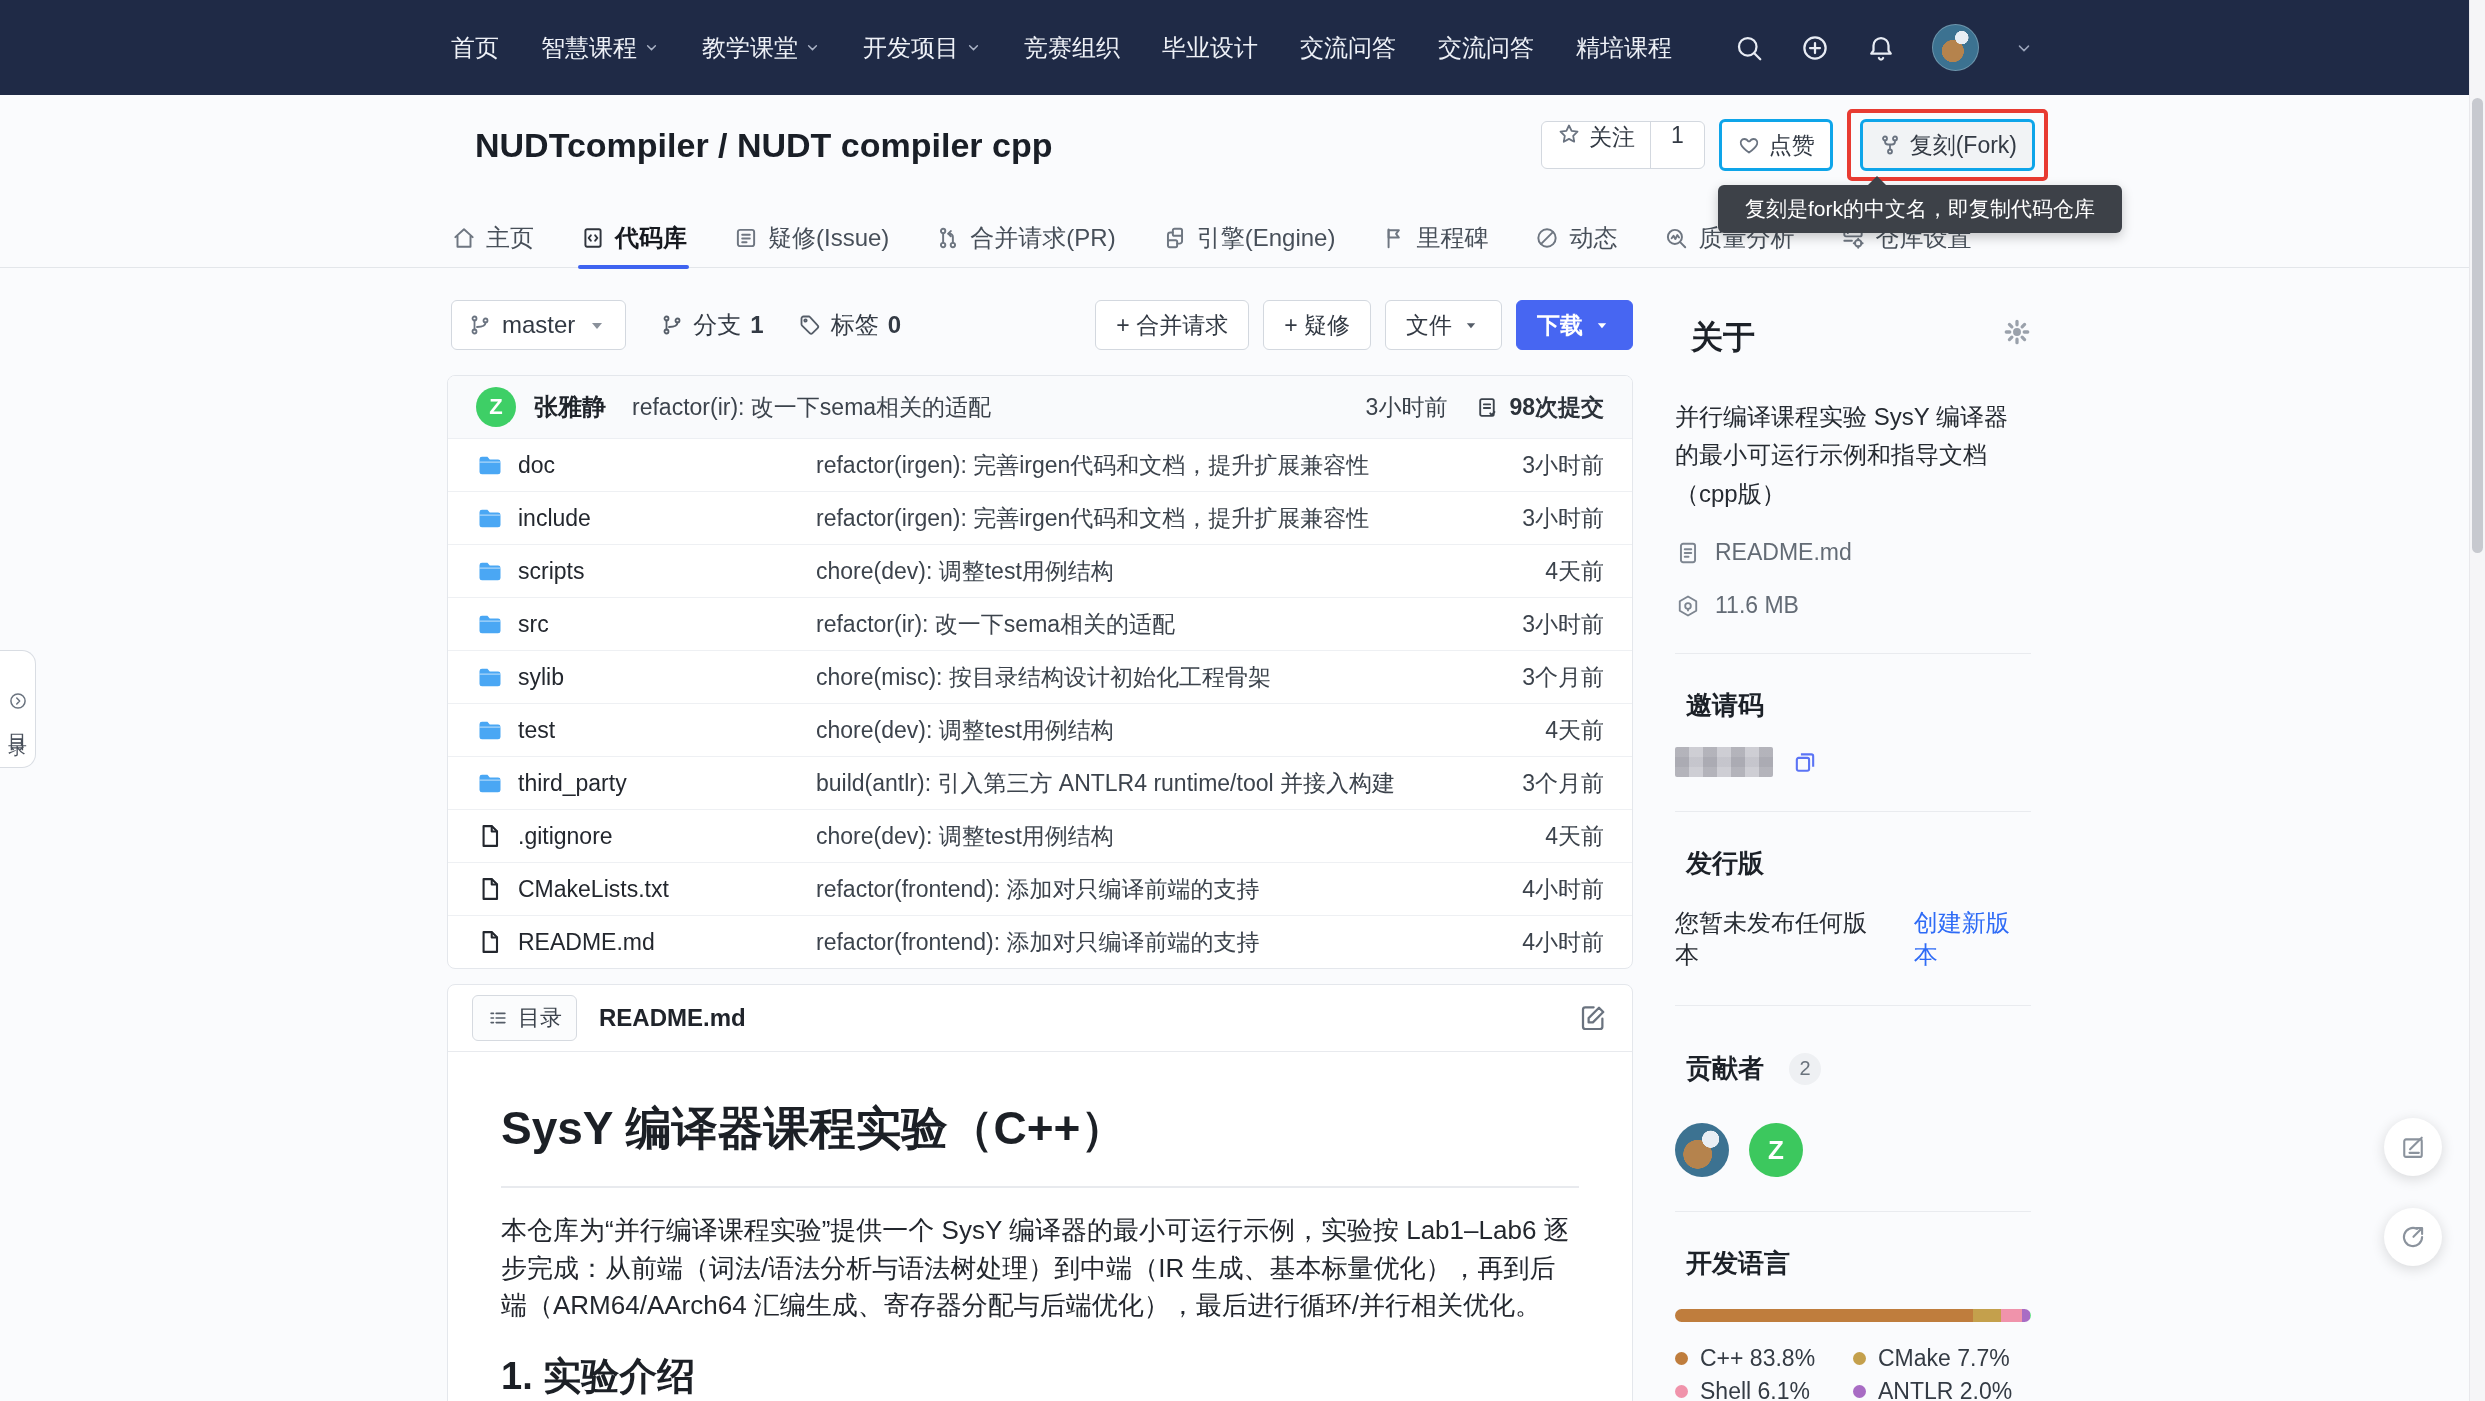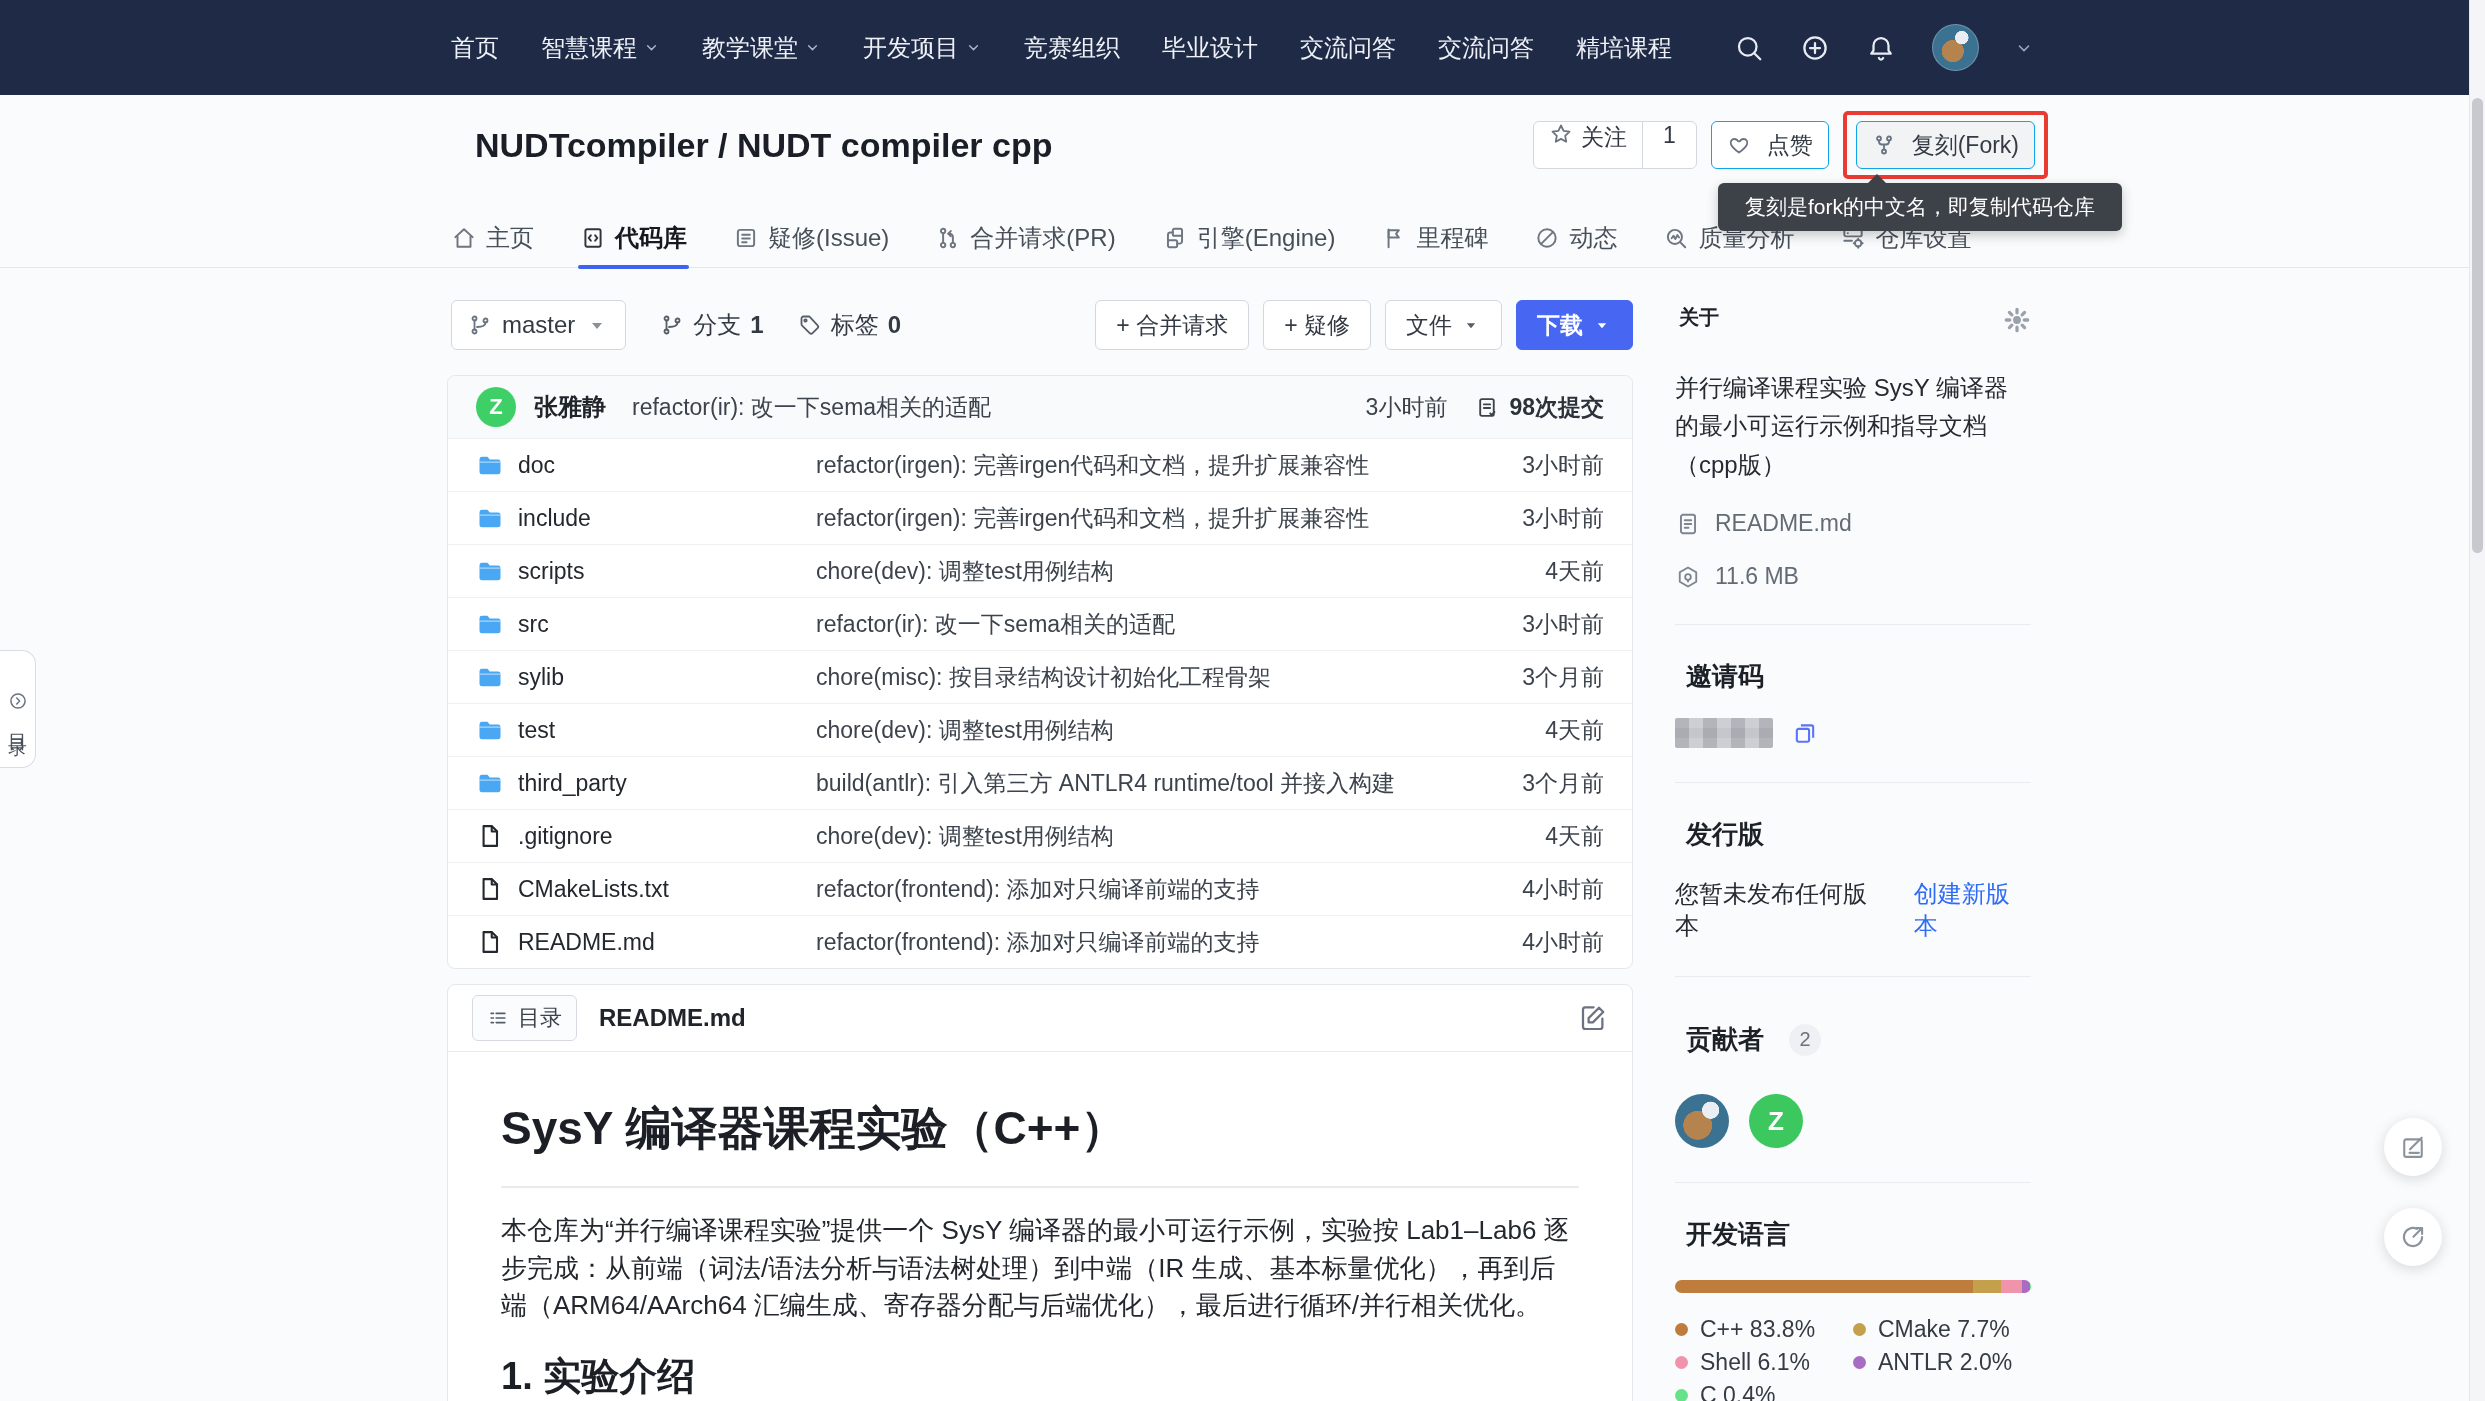--- a/index.html
+++ b/index.html
@@ -23,22 +23,22 @@
       radial-gradient(circle at 50% 50%, #3c7291 0 100%);}
   .nav-caret svg{width:18px;height:18px;color:#9aa4ba;}
 
   
   .repo-title{position:absolute;left:475px;top:110px;font-size:34px;font-weight:700;color:#1a1f27;margin-top:16px;}
   .header-actions{position:absolute;right:437px;top:112px;height:66px;display:flex;align-items:center;gap:14px;}
   .btn,.seg{font-size:23px;color:#333a44;}
   .group{display:flex;align-items:stretch;height:46px;background:#fff;border:1px solid #d3d8df;border-radius:6px;}
   .group .seg{display:flex;align-items:flex-start;gap:8px;padding:0 15px;}
   .group .seg + .seg{border-left:1px solid #d3d8df;padding:0 20px;}
-  .btn{display:flex;align-items:center;gap:16px;height:46px;padding:0 15px;background:#fff;
-       border:1px solid #0ea5e9;border-radius:6px;white-space:nowrap;}
+  .btn{display:flex;align-items:center;gap:8px;height:46px;padding:0 15px;background:#fff;
+       border:3px solid #0ea5e9;border-radius:6px;white-space:nowrap;}
   .btn svg,.group svg{width:24px;height:24px;color:#6a7380;}
   .fork-annotation{border:4px solid #e83b32;border-radius:5px;padding:6px 9px;position:relative;}
   .btn-fork{background:#f1f3f5;}
   .tooltip{position:absolute;top:calc(100% + 8px);right:-78px;background:#3d4148;color:#fff;
            font-size:21px;padding:10px 27px;border-radius:6px;white-space:nowrap;
            box-shadow:0 4px 12px rgba(0,0,0,.22);z-index:5;}
   .tooltip::before{content:"";position:absolute;top:-9px;left:150px;
                    border:9px solid transparent;border-bottom-color:#3d4148;border-top:none;}
 
   
@@ -98,21 +98,21 @@
   .readme-edit svg{width:30px;height:30px;}
   .readme-body{padding:34px 53px 0;}
   .md-h1{font-size:46px;font-weight:700;color:#1c2026;margin:12px 0 26px;}
   .md-hr{border:none;border-top:2px solid #e8eaee;margin:0 0 24px;}
   .md-p{font-size:26px;line-height:1.45;color:#23272e;margin:0 0 10px;}
   .md-h2{font-size:38px;font-weight:700;color:#1c2026;margin:26px 0 0;}
 
   
   .sidebar{position:absolute;left:1675px;top:300px;width:356px;}
   .sb-section{position:relative;}
-  .sb-h3{font-size:20px;font-weight:700;color:#1c2128;margin:4px;}
+  .sb-h3{font-size:32px;font-weight:700;color:#1c2128;margin:16px;}
   .sb-h4{font-size:26px;font-weight:700;color:#1c2128;margin:11px;}
   .sb-gear{position:absolute;right:0;top:2px;color:#9aa1ab;cursor:pointer;}
   .sb-gear svg{width:28px;height:28px;}
   .sb-desc{margin-top:38px;font-size:24px;line-height:1.6;color:#262b32;}
   .sb-row{display:flex;gap:14px;align-items:center;margin-top:26px;color:#636b75;font-size:23px;cursor:pointer;}
   .sb-row svg{width:26px;height:26px;color:#7d8590;flex:0 0 auto;}
   .sb-divider{height:1px;background:#e9ebef;margin:34px 0;}
   .invite-row{display:flex;align-items:center;gap:18px;margin-top:24px;}
   .invite-masked{width:98px;height:30px;border-radius:2px;
     background:

